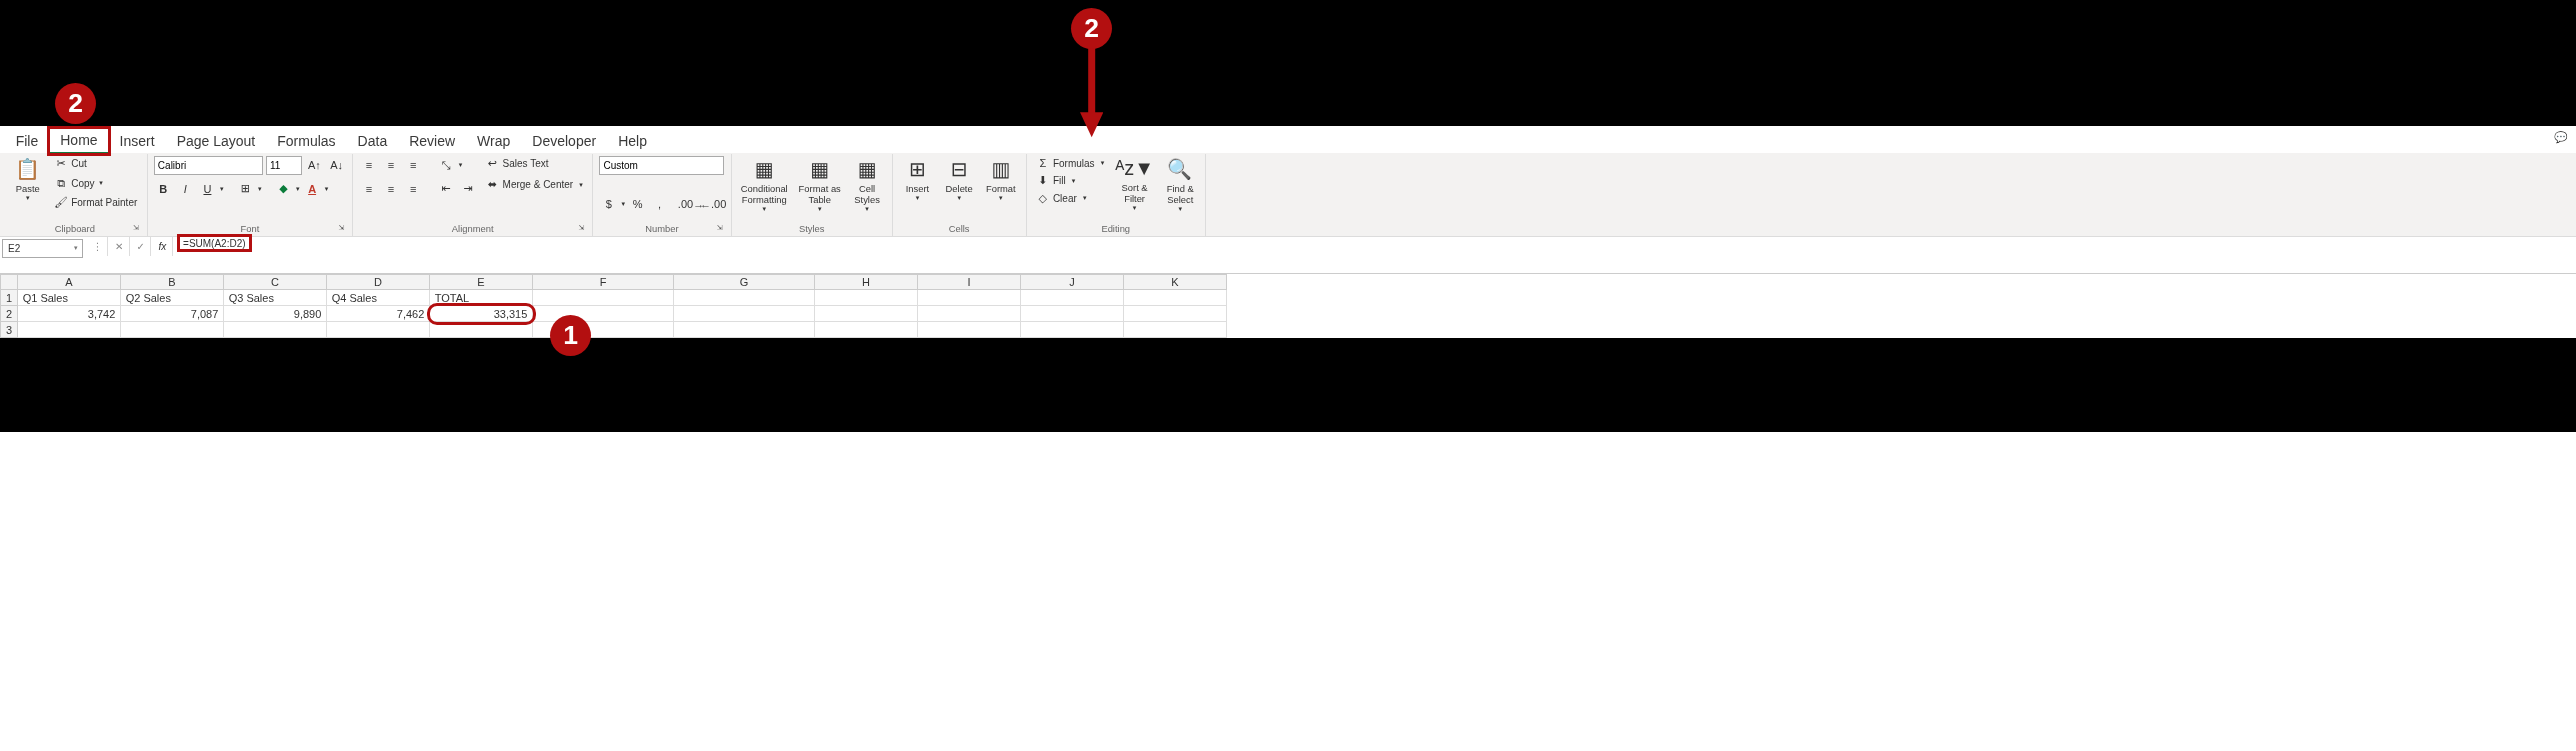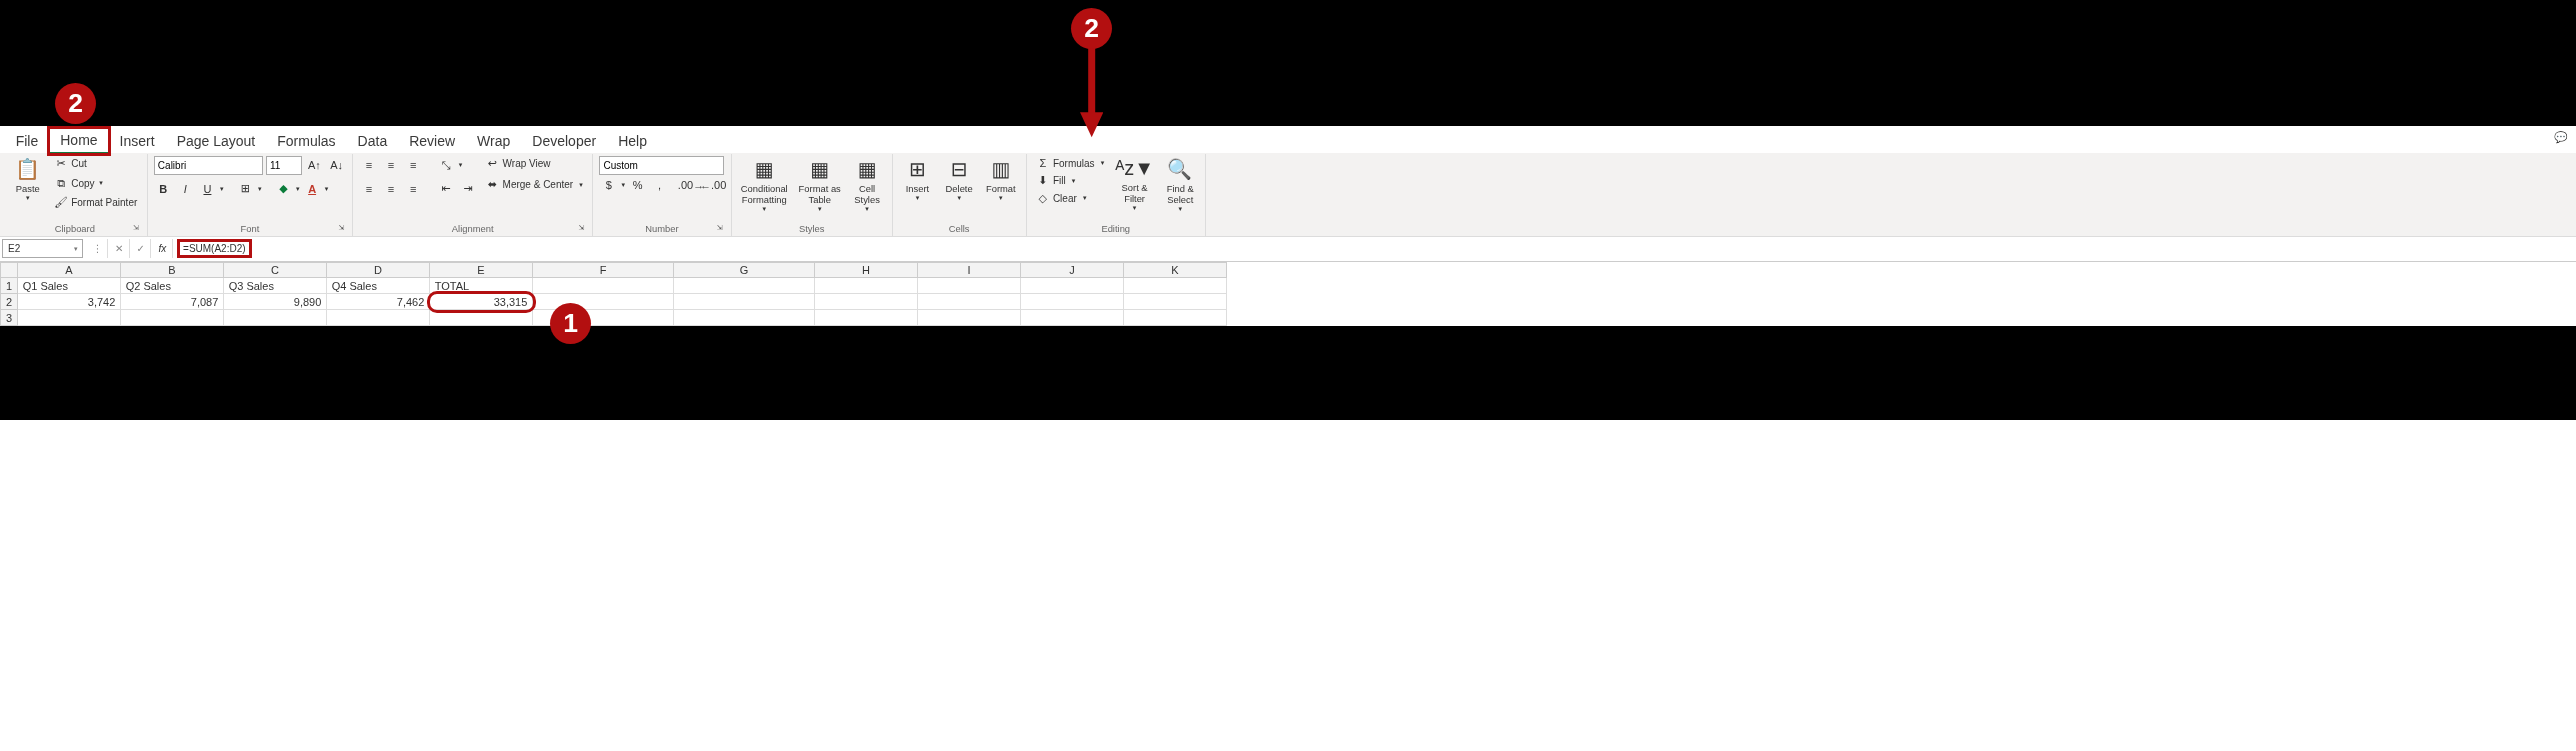--- a/index.html
+++ b/index.html
@@ -134,23 +134,22 @@
       width: 19px;
       height: 19px;
       display: inline-flex;
       align-items: center;
       justify-content: center;
       cursor: pointer;
       font-size: 11px;
     }
     .formula-bar {
       display: flex;
-      align-items: center;
       border-bottom: 0.8px solid #ccc;
-      height: 25px;
+      height: 37px;
       background: #fff;
     }
     .name-box {
       width: 81px;
       border: 0.8px solid #aaa;
       height: 19px;
       margin: 2.3px 4.7px 2.3px 2.3px;
       padding: 1.6px 4.7px;
       font-size: 10px;
       display: flex;
@@ -308,35 +307,35 @@
           <span class="icon-btn">≡</span>
           <span class="icon-btn">≡</span>
           <span style="width:7.8px"></span>
           <span class="icon-btn">⇤</span>
           <span class="icon-btn">⇥</span>
         </div>
       </div>
       <div class="stack" style="gap:4.7px;">
         <div class="small-btn">
             <span class="ico">↩</span>
-            <span>Wrap View</span>
+            <span>Sales Text</span>
           </div>
         <div class="small-btn">
             <span class="ico">⬌</span>
             <span>Merge &amp; Center</span>
             <span style="font-size:7px;margin-left:3.1px">▾</span>
           </div>
       </div>
     </div>
     <div class="ribbon-group-label"><span>Alignment</span><span class="dialog-launcher">⇲</span></div>
   </div>
 
   <div class="ribbon-group">
     <div class="ribbon-group-body">
-      <div class="stack" style="gap:1px;">
+      <div class="stack" style="gap:20px;">
         <input class="combo number-format" value="Custom" style="">
         <div class="row">
           <span class="icon-btn">$</span>
             <span style="font-size:7px">▾</span>
           <span class="icon-btn">%</span>
           <span class="icon-btn">,</span>
           <span style="width:6.2px"></span>
           <span class="icon-btn">.00→</span>
           <span class="icon-btn">←.00</span>
         </div>

